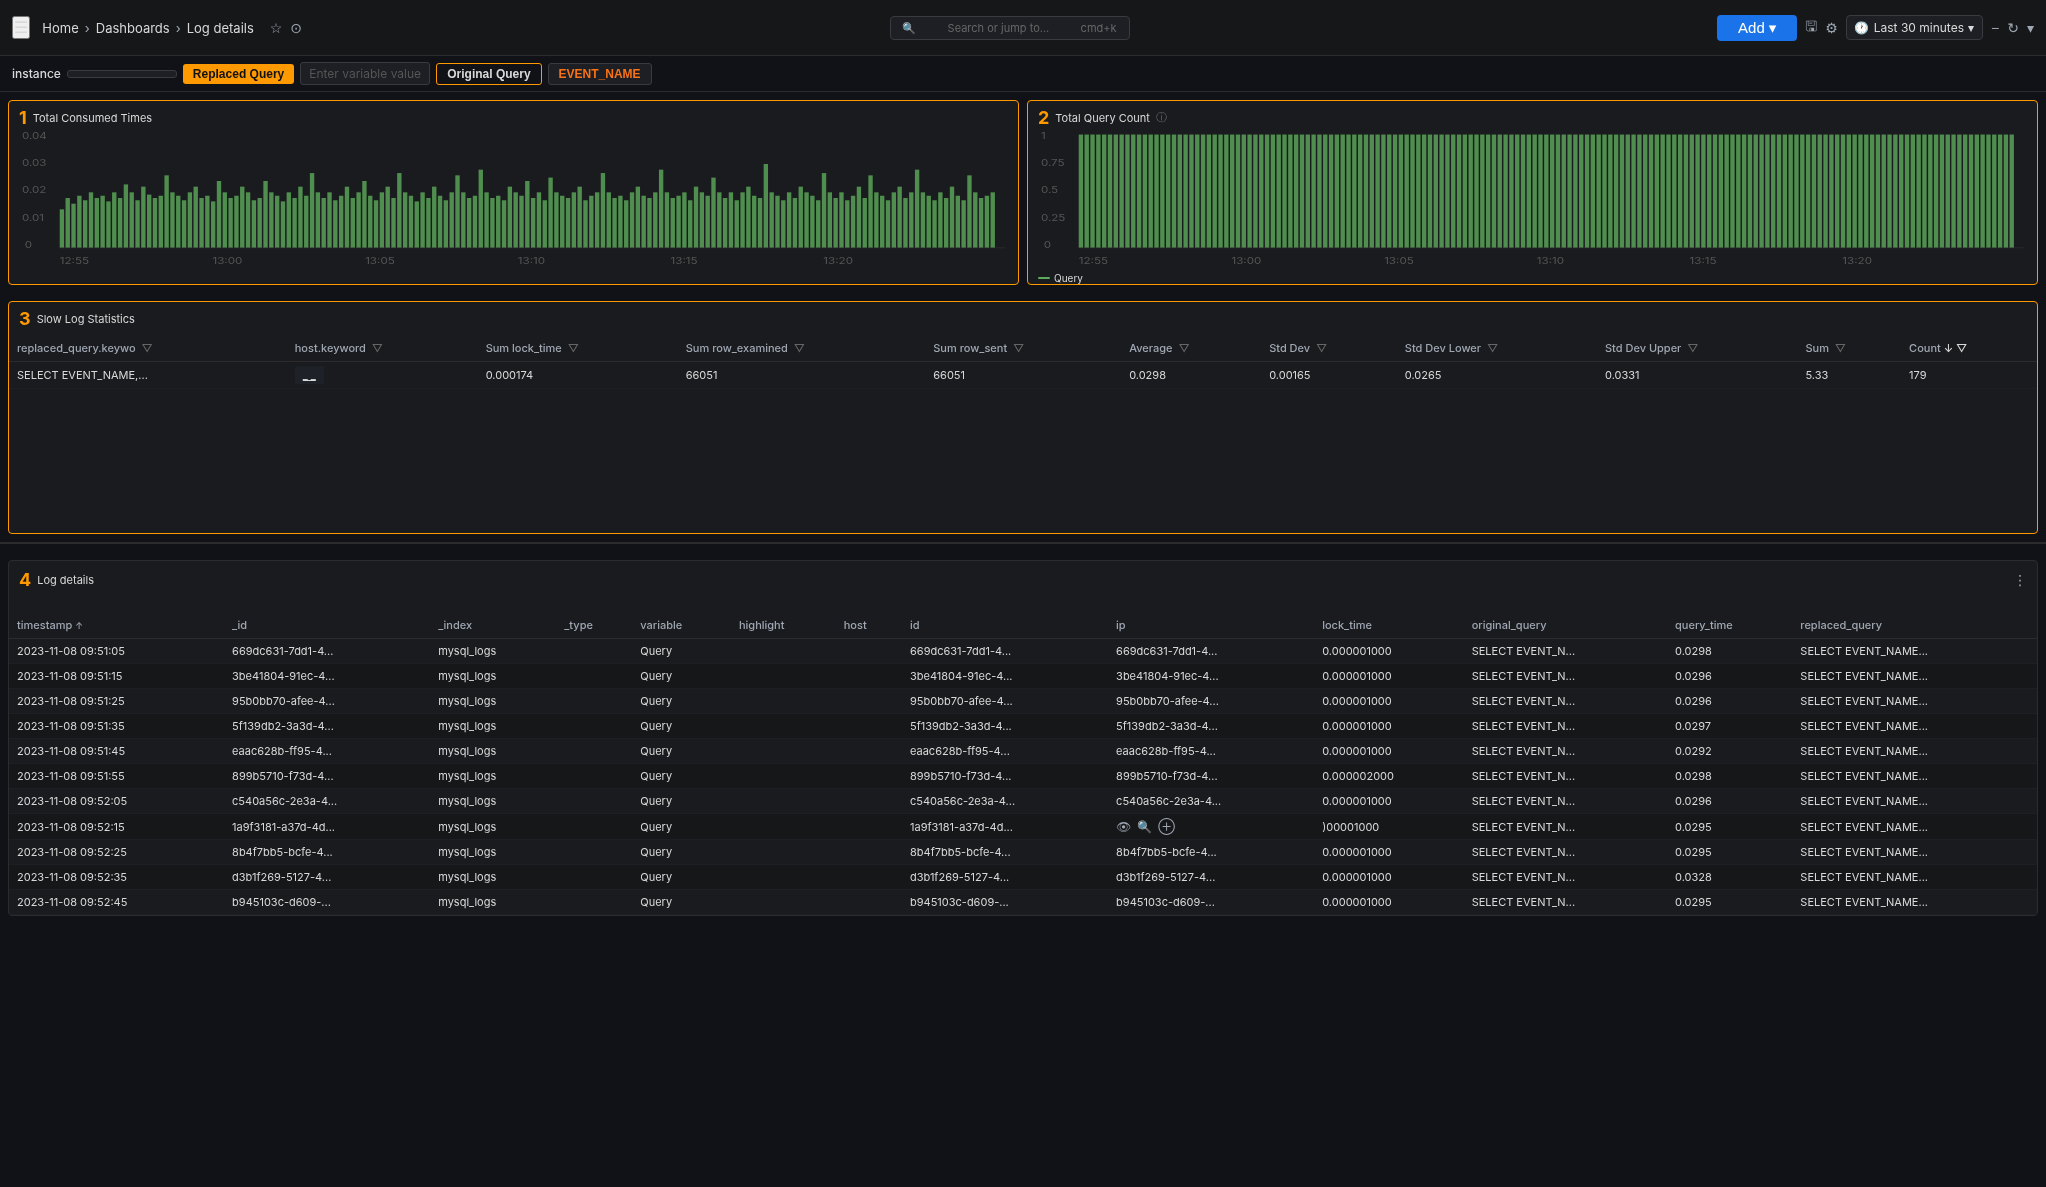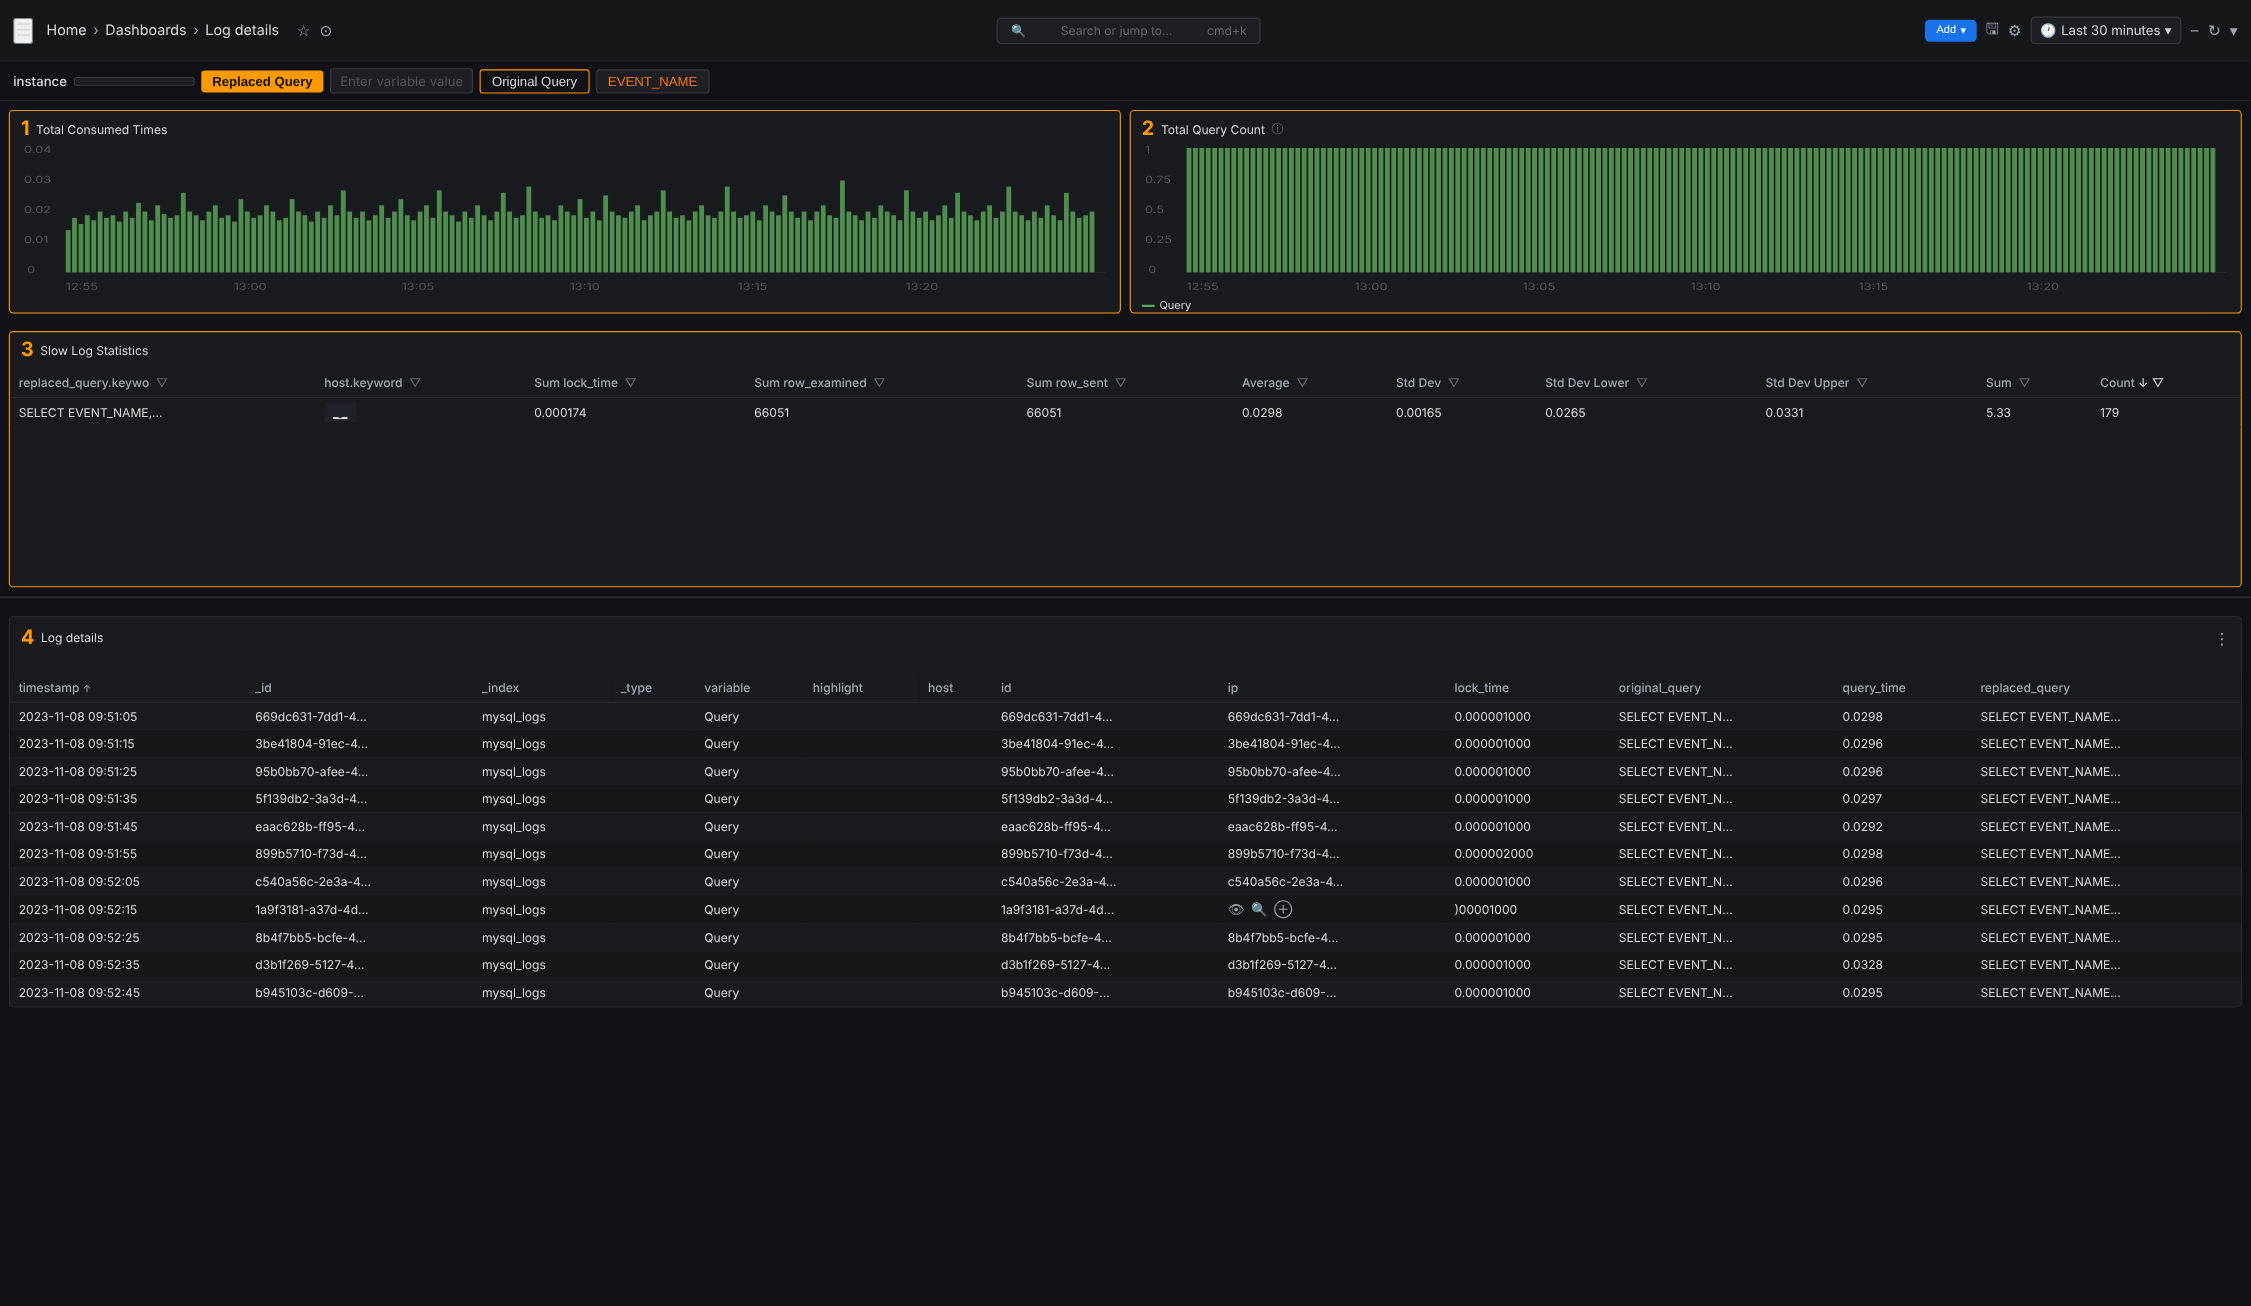--- a/index.html
+++ b/index.html
@@ -11,29 +11,29 @@
     .breadcrumb { display: flex; align-items: center; gap: 6px; font-size: 13px; }
     .breadcrumb span { color: #9fa7b3; }
     .breadcrumb a { color: #d9d9d9; text-decoration: none; }
     .breadcrumb-sep { color: #666; }
     .nav-icons { margin-left: 8px; display: flex; gap: 8px; }
     .nav-icon-btn { background: none; border: none; color: #9fa7b3; cursor: pointer; font-size: 14px; }
     .search-bar { flex: 1; display: flex; justify-content: center; }
     .search-input { background: #1e1f24; border: 1px solid #3a3b3e; border-radius: 4px; color: #9fa7b3; padding: 4px 12px; width: 240px; font-size: 13px; display: flex; align-items: center; gap: 8px; cursor: pointer; justify-content: space-between; }
     .search-input span { color: #666; font-size: 11px; }
     .nav-right { display: flex; align-items: center; gap: 8px; }
-    .add-btn { background: #1a73e8; color: white; border: none; border-radius: 4px; padding: 4px 10px; font-size: 10px; cursor: pointer; display: flex; align-items: center; gap: 4px; }
+    .add-btn { background: #1a73e8; color: white; border: none; border-radius: 4px; padding: 4px 21px; font-size: 15px; cursor: pointer; display: flex; align-items: center; gap: 4px; }
     .nav-right-icon { color: #9fa7b3; cursor: pointer; font-size: 14px; }
     .time-picker { background: #1e1f24; border: 1px solid #3a3b3e; border-radius: 4px; padding: 4px 8px; color: #d9d9d9; font-size: 12px; display: flex; align-items: center; gap: 4px; cursor: pointer; }
 
     
     .var-bar { display: flex; align-items: center; gap: 6px; padding: 6px 12px; background: #111217; border-bottom: 1px solid #2c2c2e; flex-wrap: wrap; }
     .var-label { font-size: 12px; color: #d9d9d9; font-weight: 500; }
     .var-input { background: #1e1f24; border: 1px solid #3a3b3e; border-radius: 3px; padding: 3px 8px; color: #d9d9d9; font-size: 12px; width: 110px; cursor: pointer; }
-    .var-btn { border-radius: 3px; padding: 3px 10px; font-size: 12px; cursor: pointer; border: none; }
+    .var-btn { border-radius: 3px; padding: 3px 10px; font-size: 12px; cursor: pointer; border: none; font-weight: bold; }
     .var-btn-replaced { background: #ff9900; color: #111; font-weight: 600; }
     .var-btn-original { background: transparent; color: #ff9900; border: 1px solid #ff9900 !important; border: none; }
     .var-placeholder { background: #1e1f24; border: 1px solid #3a3b3e; border-radius: 3px; padding: 3px 8px; color: #555; font-size: 12px; width: 130px; }
     .var-btn-original { background: transparent; color: #d9d9d9; border: 1px solid #555; border-radius: 3px; padding: 3px 10px; font-size: 12px; cursor: pointer; }
     .var-btn-event { background: #1e1f24; color: #f97316; border: 1px solid #3a3b3e; border-radius: 3px; padding: 3px 10px; font-size: 12px; cursor: pointer; text-align: right; }
 
     
     .panels-top { display: flex; gap: 8px; padding: 8px; }
     .panel { background: #1a1b1e; border: 1px solid #ff9900; border-radius: 4px; position: relative; }
 

